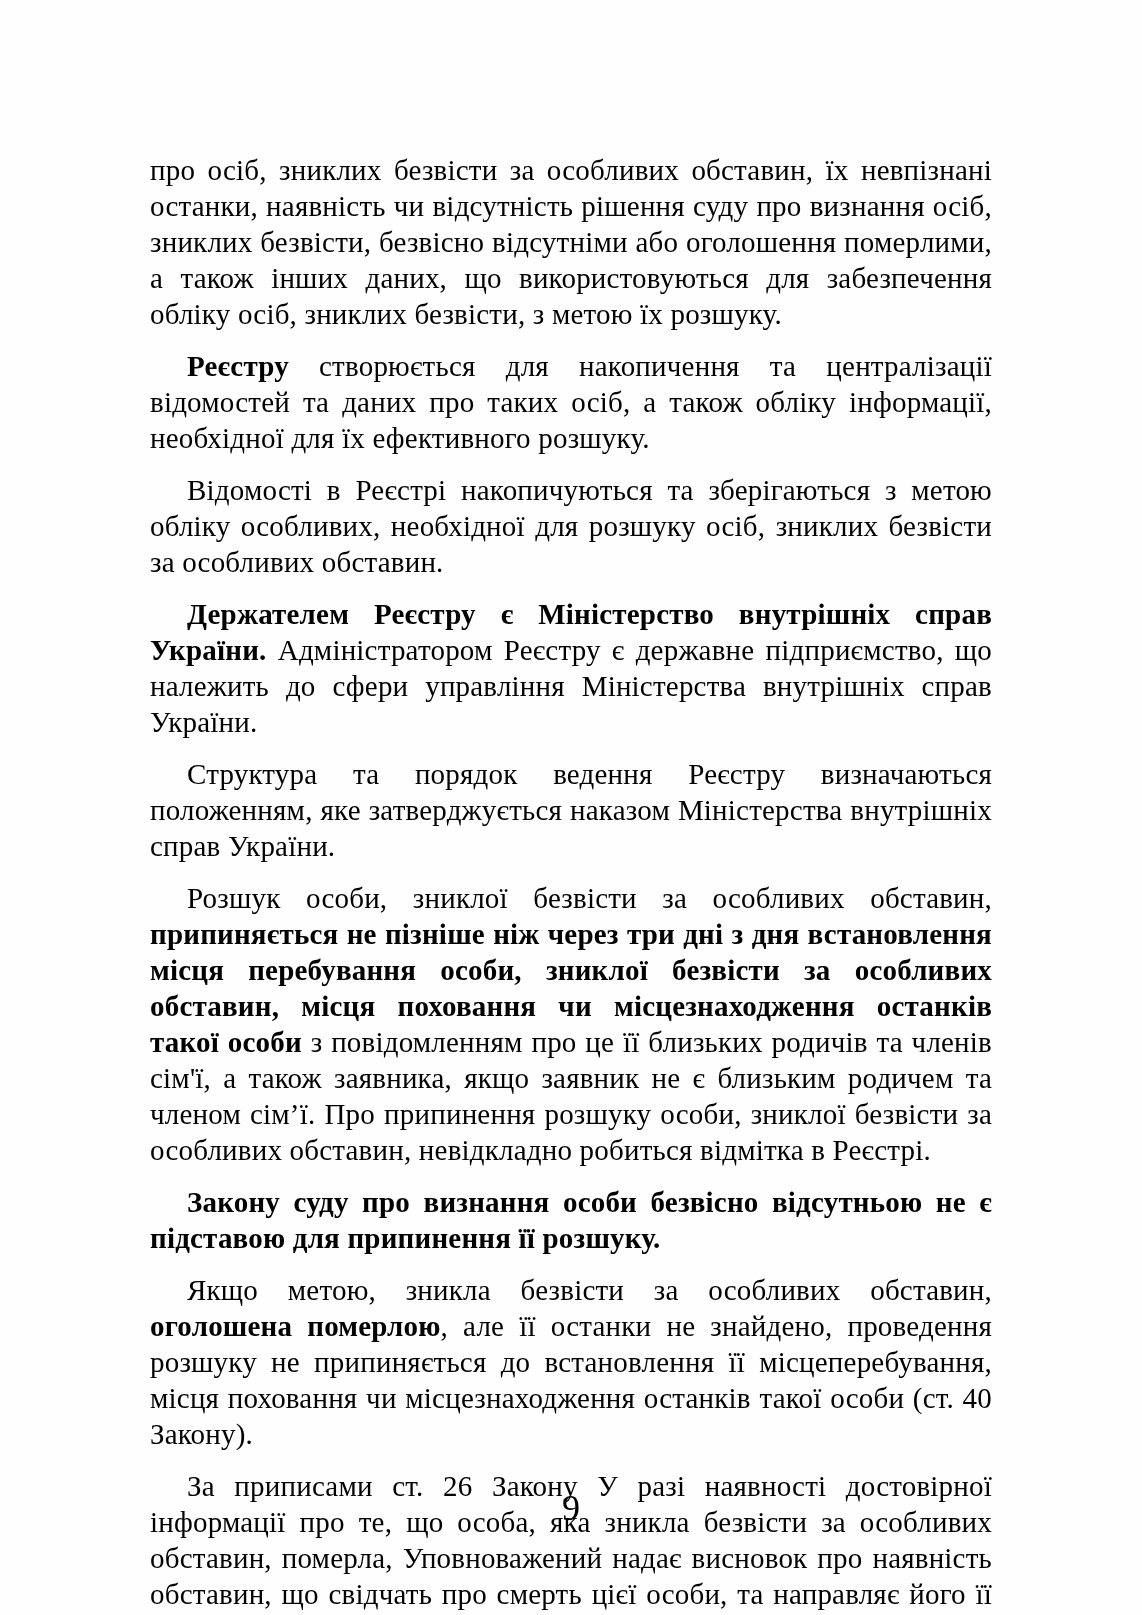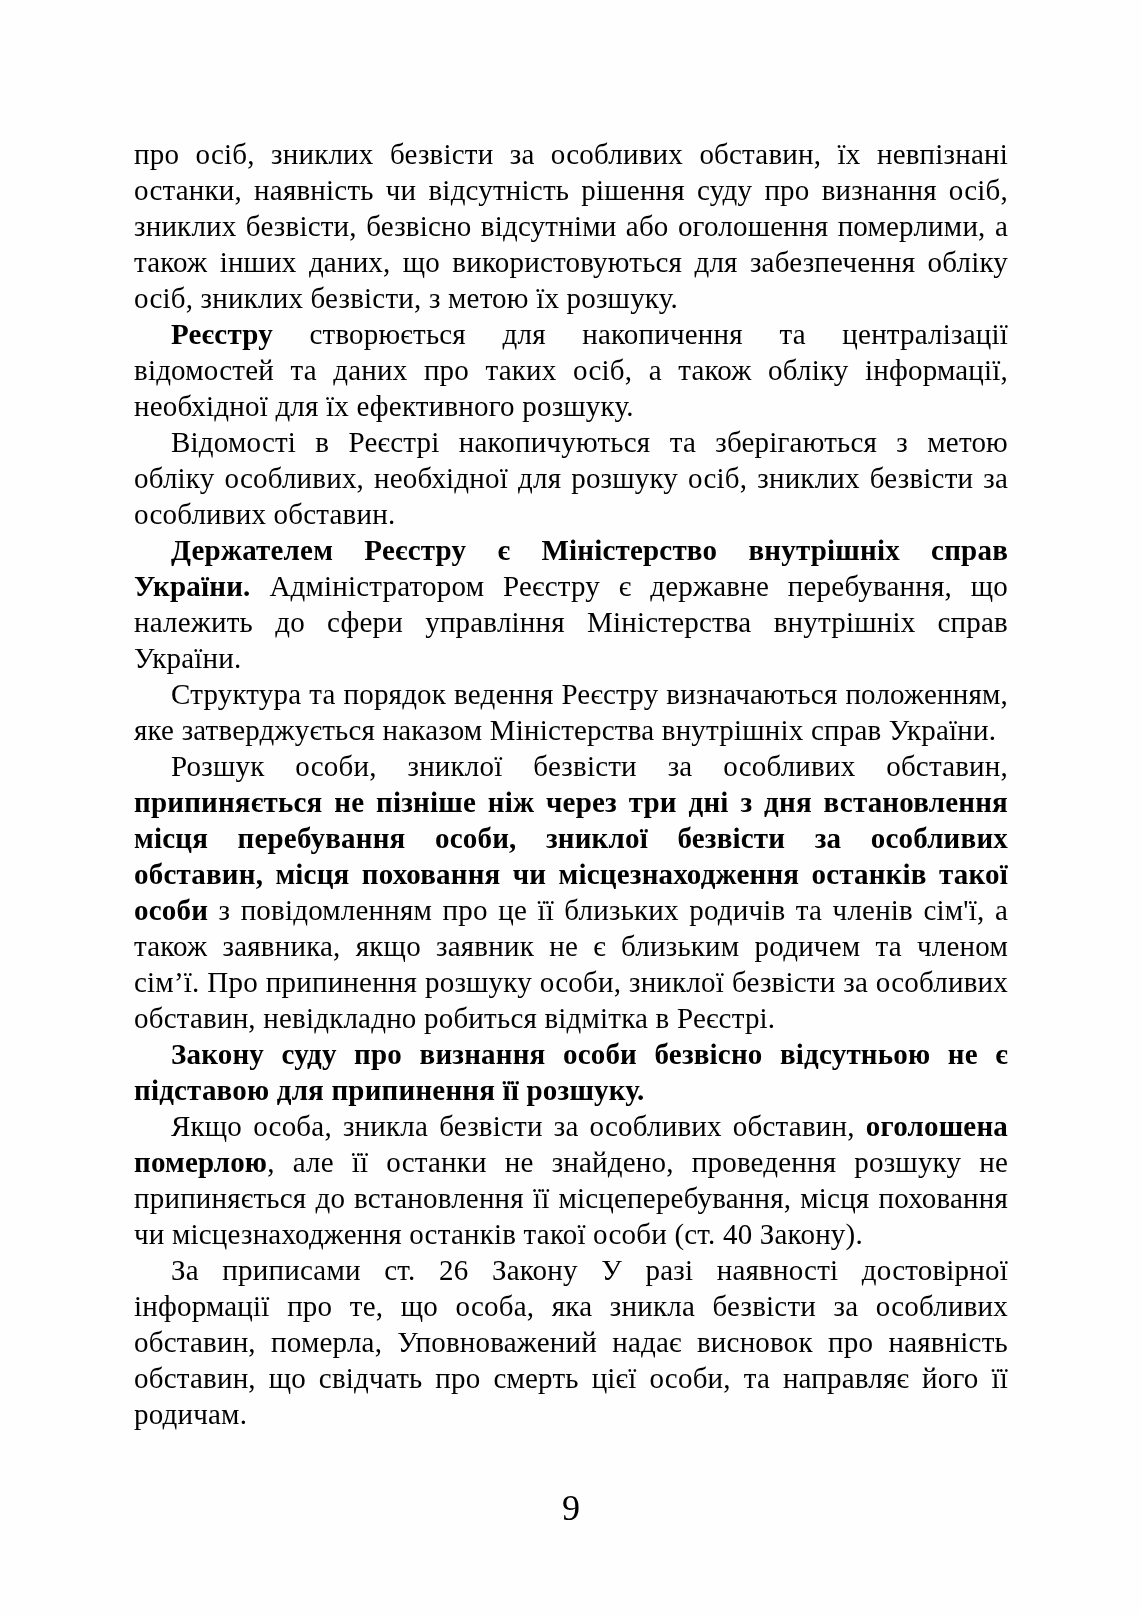--- a/index.html
+++ b/index.html
@@ -20,21 +20,21 @@
     position: absolute;
     left: 134px;
     top: 136px;
     width: 874px;
     font-size: 29px;
     line-height: 36px;
     text-align: justify;
     letter-spacing: 0.2px;
   }
   .para {
-    margin: 0;
+    margin: 16px;
     padding: 0;
   }
   .para.indent {
     text-indent: 37px;
   }
   .para b {
     font-weight: bold;
   }
   .page-number {
     position: absolute;
@@ -47,21 +47,21 @@
   }
 </style>
 </head>
 <body>
 
 <div class="page">
   <div class="text-block">
       <p class="para"><span>про осіб, зниклих безвісти за особливих обставин, їх невпізнані останки, наявність чи відсутність рішення суду про визнання осіб, зниклих безвісти, безвісно відсутніми або оголошення померлими, а також інших даних, що використовуються для забезпечення обліку осіб, зниклих безвісти, з метою їх розшуку.</span></p>
       <p class="para indent"><b>Реєстру</b><span> створюється для накопичення та централізації відомостей та даних про таких осіб, а також обліку інформації, необхідної для їх ефективного розшуку.</span></p>
       <p class="para indent"><span>Відомості в Реєстрі накопичуються та зберігаються з метою обліку особливих, необхідної для розшуку осіб, зниклих безвісти за особливих обставин.</span></p>
-      <p class="para indent"><b>Держателем Реєстру є Міністерство внутрішніх справ України.</b><span> Адміністратором Реєстру є державне перебування, що належить до сфери управління Міністерства внутрішніх справ України.</span></p>
+      <p class="para indent"><b>Держателем Реєстру є Міністерство внутрішніх справ України.</b><span> Адміністратором Реєстру є державне підприємство, що належить до сфери управління Міністерства внутрішніх справ України.</span></p>
       <p class="para indent"><span>Структура та порядок ведення Реєстру визначаються положенням, яке затверджується наказом Міністерства внутрішніх справ України.</span></p>
       <p class="para indent"><span>Розшук особи, зниклої безвісти за особливих обставин, </span><b>припиняється не пізніше ніж через три дні з дня встановлення місця перебування особи, зниклої безвісти за особливих обставин, місця поховання чи місцезнаходження останків такої особи</b><span> з повідомленням про це її близьких родичів та членів сім'ї, а також заявника, якщо заявник не є близьким родичем та членом сім’ї. Про припинення розшуку особи, зниклої безвісти за особливих обставин, невідкладно робиться відмітка в Реєстрі.</span></p>
       <p class="para indent"><b>Закону суду про визнання особи безвісно відсутньою не є підставою для припинення її розшуку.</b></p>
-      <p class="para indent"><span>Якщо особа, зникла безвісти за особливих обставин, </span><b>оголошена померлою</b><span>, але її останки не знайдено, проведення розшуку не припиняється до встановлення її місцеперебування, місця поховання чи місцезнаходження останків такої особи (ст. 40 Закону).</span></p>
+      <p class="para indent"><span>Якщо метою, зникла безвісти за особливих обставин, </span><b>оголошена померлою</b><span>, але її останки не знайдено, проведення розшуку не припиняється до встановлення її місцеперебування, місця поховання чи місцезнаходження останків такої особи (ст. 40 Закону).</span></p>
       <p class="para indent"><span>За приписами ст. 26 Закону У разі наявності достовірної інформації про те, що особа, яка зникла безвісти за особливих обставин, померла, Уповноважений надає висновок про наявність обставин, що свідчать про смерть цієї особи, та направляє його її родичам.</span></p>
     </div>
   <div class="page-number">9</div>
 </div>
 
 </body></html>

